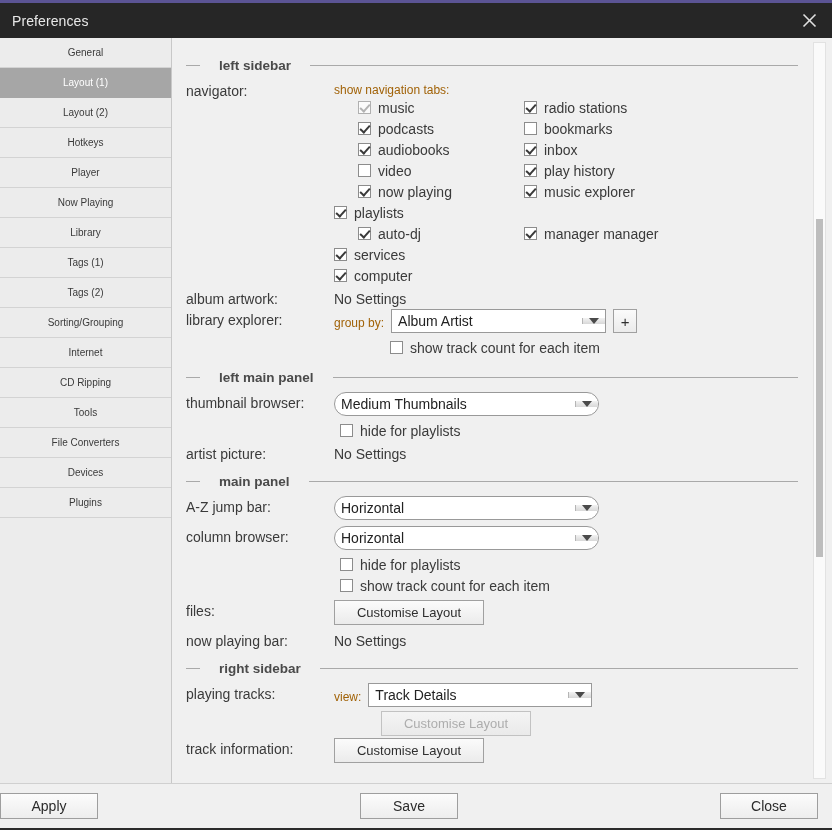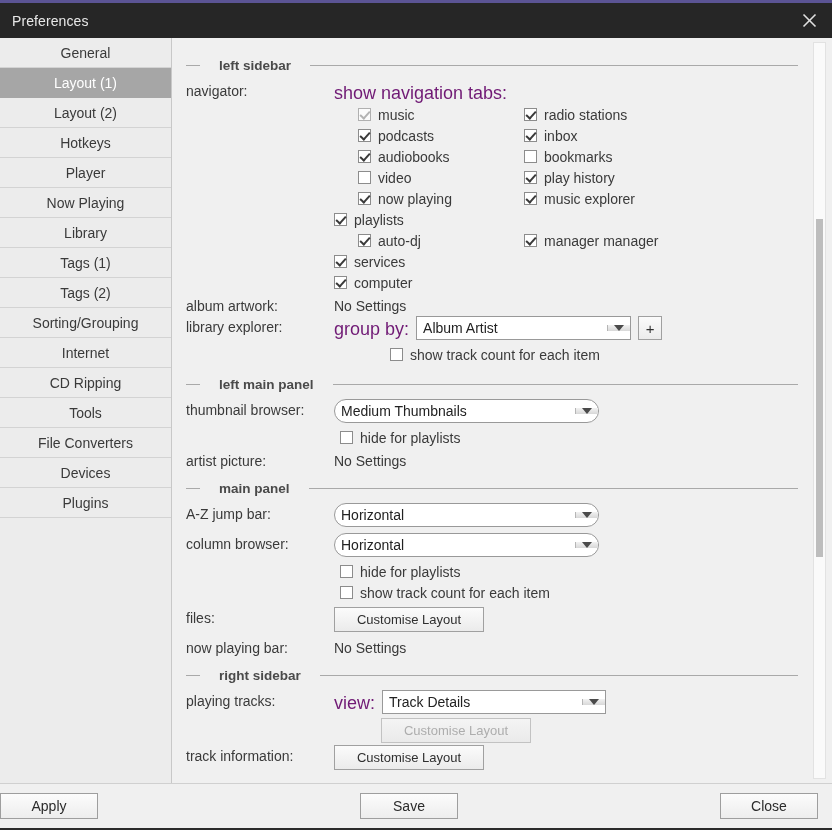--- a/index.html
+++ b/index.html
@@ -47,21 +47,21 @@
   .nav {
     width: 172px; flex: 0 0 172px;
     background: #ececec;
     border-right: 1px solid #c8c8c8;
     box-sizing: border-box;
     display: flex; flex-direction: column;
   }
   .nav-item {
     height: 30px; flex: 0 0 30px;
     display: flex; align-items: center; justify-content: center;
-    font-size: 14px; color: #3a3a3a;
+    font-size: 10px; color: #3a3a3a;
     border-bottom: 1px solid #d3d3d3;
     background: #ececec;
     box-sizing: border-box;
   }
   .nav-item.selected { background: #a6a6a6; color: #ffffff; border-bottom-color: #a6a6a6; }
   .nav-filler { flex: 1 1 auto; background: #ececec; }
 
   
   .content-wrap {
     flex: 1 1 auto; position: relative; min-width: 0;
@@ -91,21 +91,21 @@
   .row { display: flex; align-items: flex-start; margin-bottom: 2px; }
   .row-label {
     width: 148px; flex: 0 0 148px;
     font-size: 14px; color: #3a3a3a;
     padding-top: 3px;
     box-sizing: border-box;
   }
   .row-field { flex: 1 1 auto; min-width: 0; }
   .plain-val { font-size: 14px; color: #3a3a3a; padding-top: 3px; }
 
-  .sub-label { font-size: 18px; color: #701a75; padding-top: 3px; }
+  .sub-label { font-size: 12px; color: #a16207; padding-top: 3px; }
 
   
   .cb-row { display: flex; align-items: center; height: 21px; }
   .cb {
     width: 13px; height: 13px; flex: 0 0 13px;
     border: 1px solid #8c8c8c;
     background: #ffffff;
     box-sizing: border-box;
     position: relative;
     margin-right: 7px;
@@ -337,26 +337,26 @@
                   <span class="cb-label">computer</span>
                 </div>
               </div>
 
               <div class="col-b">
                 <div class="cb-row">
                   <span class="cb checked"></span>
                   <span class="cb-label">radio stations</span>
                 </div>
                 <div class="cb-row">
-                  <span class="cb checked"></span>
-                  <span class="cb-label">inbox</span>
-                </div>
-                <div class="cb-row">
                   <span class="cb"></span>
                   <span class="cb-label">bookmarks</span>
+                </div>
+                <div class="cb-row">
+                  <span class="cb checked"></span>
+                  <span class="cb-label">inbox</span>
                 </div>
                 <div class="cb-row">
                   <span class="cb checked"></span>
                   <span class="cb-label">play history</span>
                 </div>
                 <div class="cb-row">
                   <span class="cb checked"></span>
                   <span class="cb-label">music explorer</span>
                 </div>
                 <div class="cb-row"></div>

